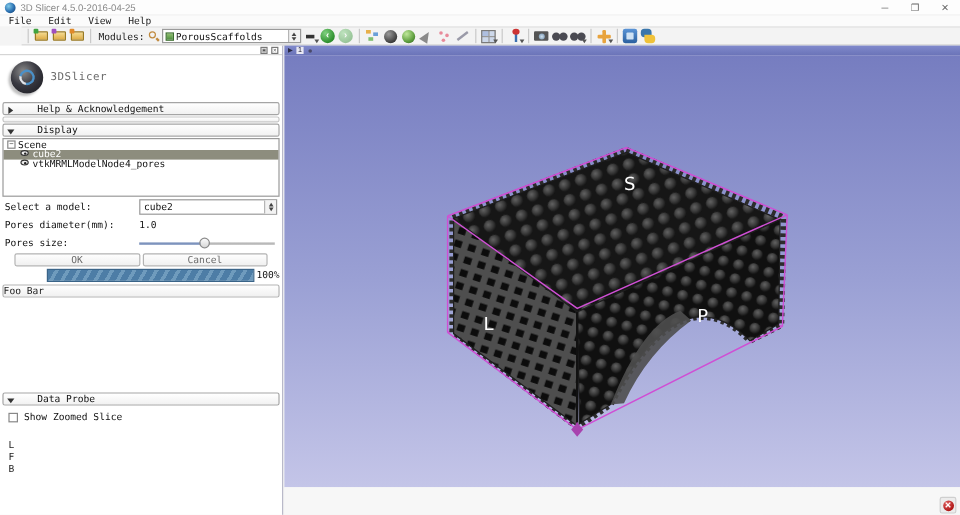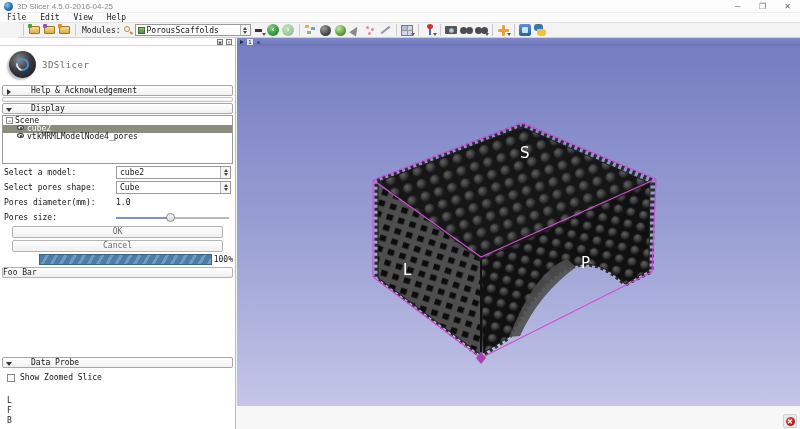--- a/index.html
+++ b/index.html
@@ -117,21 +117,21 @@
   .form-row { display:flex; align-items:center; height:15px; font-size:8px; color:#111; }
   .form-row .lbl { width:116px; padding-left:4px; flex:none; }
   .combo { width:115px; height:13px; border:1px solid #9a9a9a; background:#fff; position:relative;
     display:flex; align-items:center; padding-left:3px; font-size:8px; }
   .plain-val { font-size:8px; }
   .slider { position:relative; width:113px; height:13px; }
   .slider .track { position:absolute; left:0; right:0; top:6px; height:2px;
     background:linear-gradient(90deg,#7d93bd 0 48%, #b9b9b9 48%); }
   .slider .handle { position:absolute; left:48%; top:2px; width:9px; height:9px; margin-left:-4px;
     border-radius:50%; background:linear-gradient(#fafafa,#d8d8d8); border:1px solid #8a8a8a; }
-  .btn-row { display:flex; gap:2px; margin:1px 12px;flex-direction:column; }
+  .btn-row { display:flex; gap:2px; margin:1px 12px; }
   .qt-btn { flex:1; height:11px; border:1px solid #b3b3b3; border-radius:2px;
     background:linear-gradient(#fefefe,#f0f0f0); font-size:8px; line-height:10px; text-align:center; color:#6a6a6a; }
   .progress-row { display:flex; align-items:center; margin:2px 2px; gap:2px;padding-left:37px; }
   .progress { flex:1; height:11px; border:1px solid #3a6488;
     background:repeating-linear-gradient(120deg, #4d7da6 0 5px, #6f9bbd 5px 8px); }
   .progress-label { font-size:8px; color:#111; flex:none; }
   .foobar { margin:0 2px; height:11px; border:1px solid #b3b3b3; border-radius:2px;
     background:linear-gradient(#fefefe,#f0f0f0); font-size:8px; line-height:10px; text-align:left; color:#222; }
   .dataprobe { margin-top:79px; }
   .check-row { display:flex; align-items:center; margin:5px 0 0 7px; font-size:8px; color:#111; }
@@ -342,30 +342,20 @@
           <i></i>
         </span>
       <span>vtkMRMLModelNode4_pores</span>
     </div>
   </div>
 
   <div class="form-row">
     <span class="lbl">Select a model:</span>
     <span class="combo">
       <span>cube2</span>
-      <span class="spin">
-          <span class="tri-up"></span>
-          <span class="tri-dn"></span>
-        </span>
-    </span>
-  </div>
-  <div class="form-row">
-    <span class="lbl">Select pores shape:</span>
-    <span class="combo">
-      <span>Cube</span>
       <span class="spin">
           <span class="tri-up"></span>
           <span class="tri-dn"></span>
         </span>
     </span>
   </div>
   <div class="form-row">
     <span class="lbl">Pores diameter(mm):</span>
     <span class="plain-val">1.0</span>
   </div>

